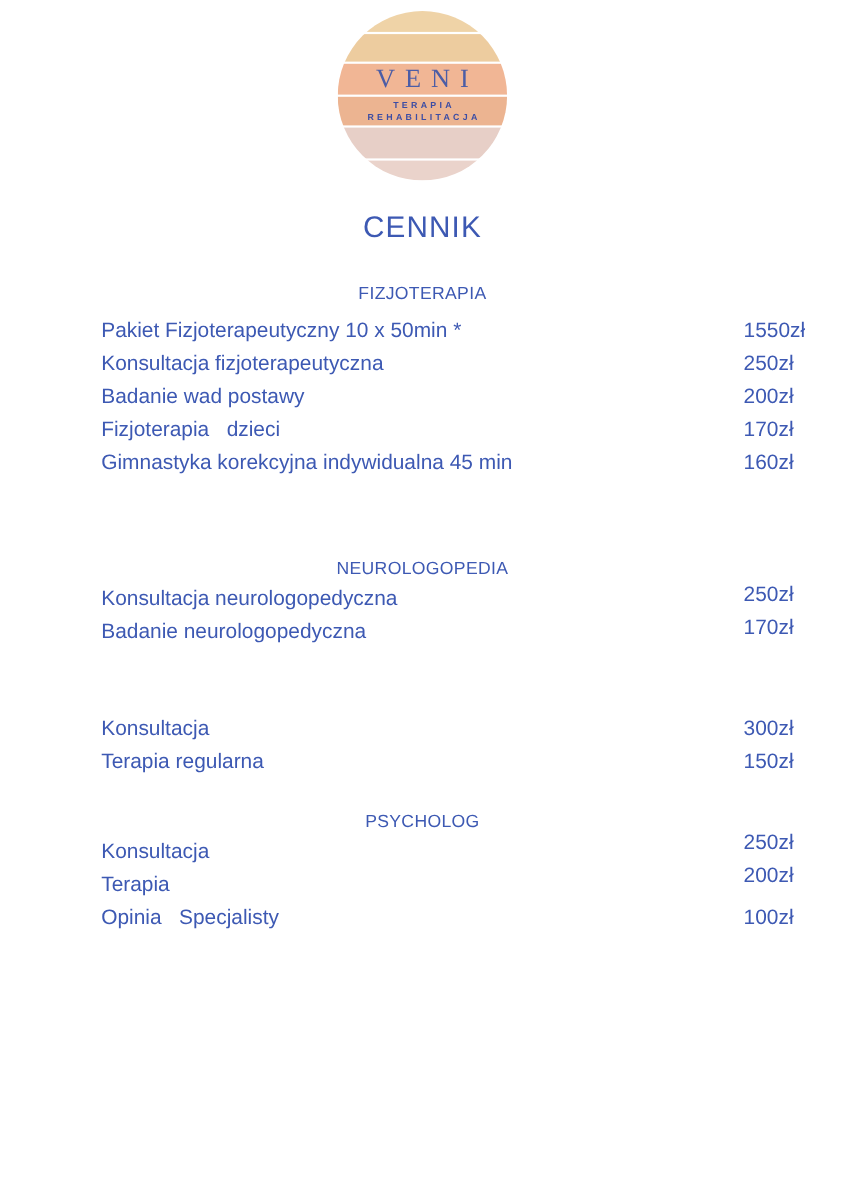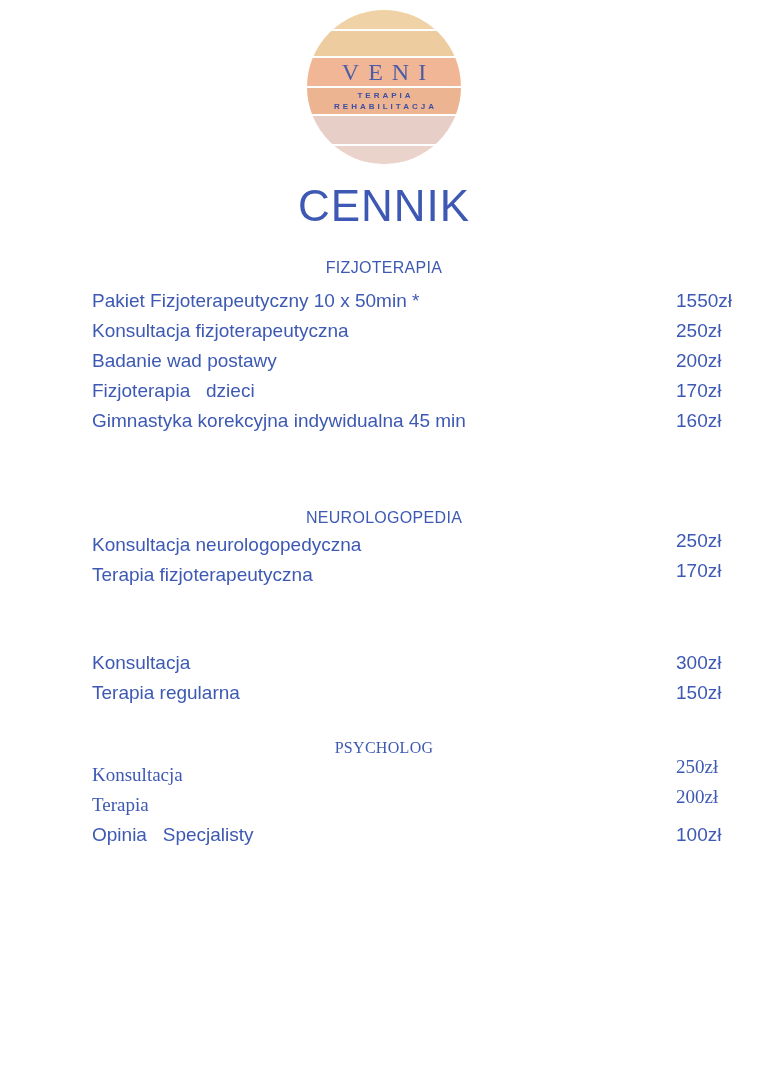--- a/index.html
+++ b/index.html
@@ -57,21 +57,21 @@
     letter-spacing: 3px;
     padding-left: 3px;
     line-height: 11px;
     color: #3c4da4;
     white-space: pre;
   }
   
   .title {
     margin-top: 18px;
     text-align: center;
-    font-size: 44px;
+    font-size: 27px;
     line-height: 48px;
     font-weight: 500;
     letter-spacing: 1px;
     color: var(--accent);
   }
   
   .section-heading {
     text-align: center;
     font-size: 16px;
     line-height: 24px;
@@ -97,21 +97,21 @@
     left: 676px;
     top: 0;
     white-space: nowrap;
   }
   .sec-fizjoterapia   { margin-top: 26px; }
   .sec-neurologopedia { margin-top: 70px; }
   .sec-neurologopedia .rows { margin-top: 0; }
   .sec-neurologopedia .row-price { transform: translateY(-4px); }
   .sec-wybiorczosc    { margin-top: 58px; }
   .sec-wybiorczosc .rows { margin-top: 3px; }
-  .sec-psycholog      { margin-top: 28px; font-family: Liberation Serif, serif; }
+  .sec-psycholog      { margin-top: 28px; }
   .sec-psycholog .rows { margin-top: 0; }
   .sec-psycholog .row-price { transform: translateY(-8px); }
   .footer-row { }
 </style>
 </head>
 <body style="--accent: #3d59b3; background: rgb(255, 255, 255);">
 
 <div class="page">
 
   <div class="logo">
@@ -157,21 +157,21 @@
   </div>
 
   <div class="section sec-neurologopedia">
     <div class="section-heading">NEUROLOGOPEDIA</div>
     <div class="rows">
       <div class="row">
         <span class="row-label">Konsultacja neurologopedyczna</span>
         <span class="row-price">250zł</span>
       </div>
       <div class="row">
-        <span class="row-label">Terapia fizjoterapeutyczna</span>
+        <span class="row-label">Badanie neurologopedyczna</span>
         <span class="row-price">170zł</span>
       </div>
     </div>
   </div>
 
   <div class="section sec-wybiorczosc">
     <div class="rows">
       <div class="row">
         <span class="row-label">Konsultacja</span>
         <span class="row-price">300zł</span>

